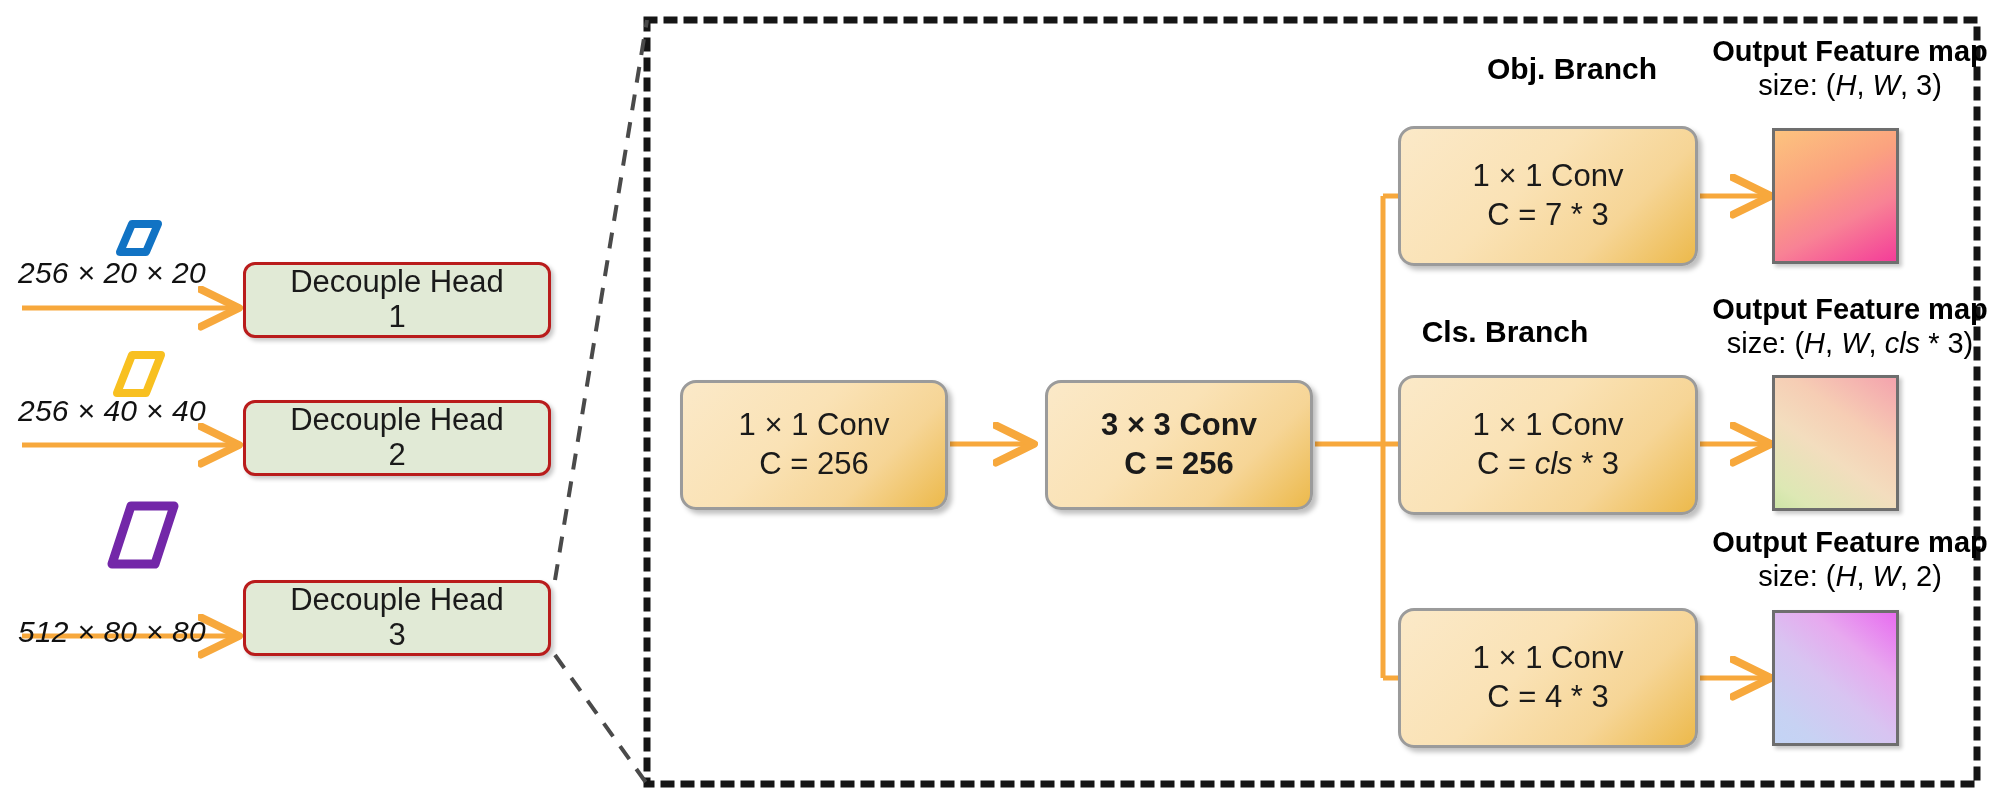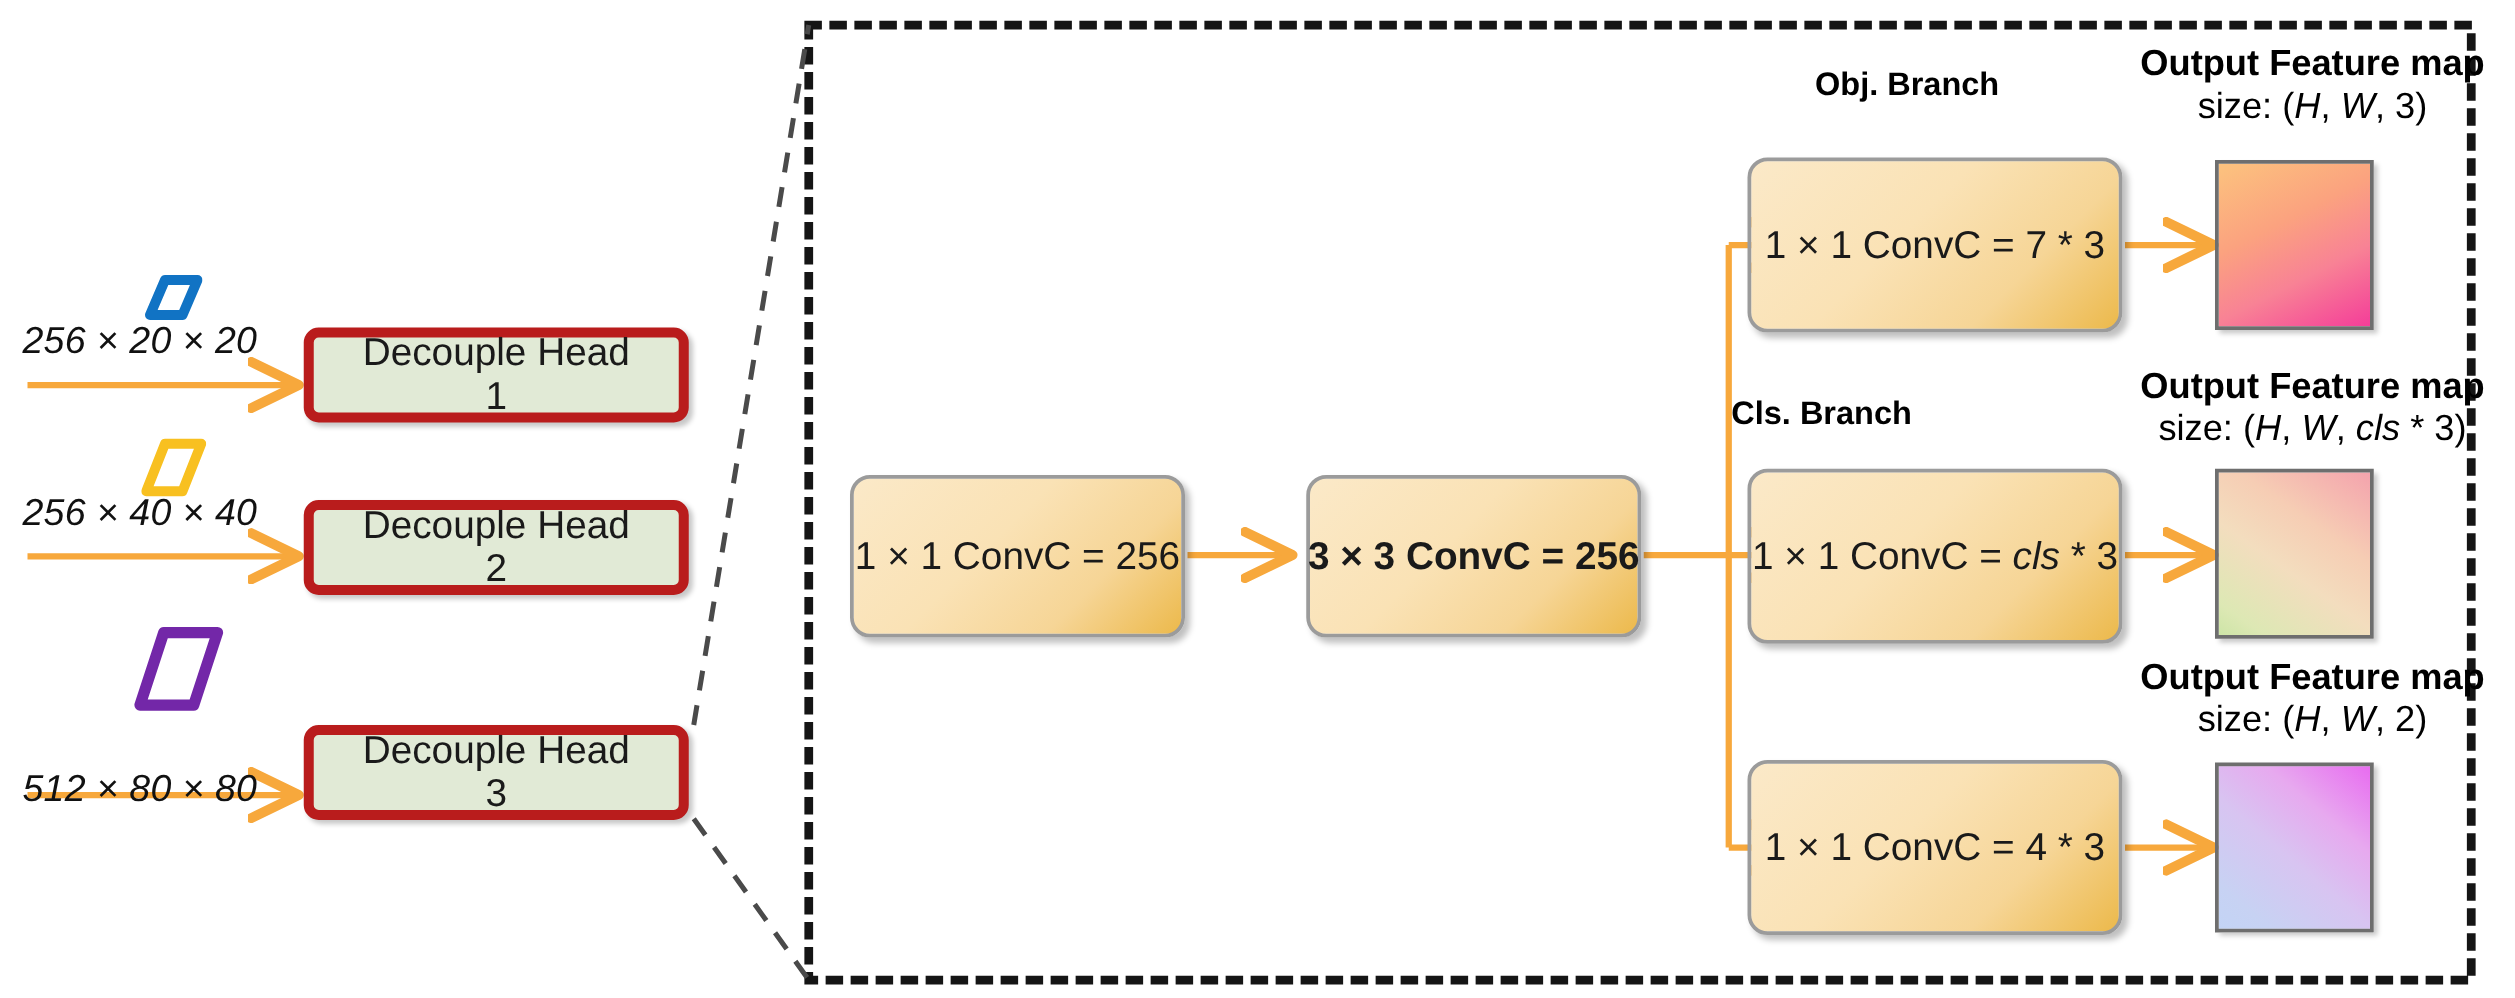--- a/index.html
+++ b/index.html
@@ -22,49 +22,49 @@
 
   
   .para{position:absolute;}
   .para svg{display:block;}
 
   
   .head-box{
     position:absolute;
     box-sizing:border-box;
     background:#e1ead6;
-    border:8px solid #b91c1c;
+    border:3px solid #b91c1c;
     border-radius:12px;
     box-shadow:3px 3px 4px rgba(0,0,0,.22);
     display:flex;flex-direction:column;
     align-items:center;justify-content:center;
     font-size:31px;line-height:1.12;color:#1a1a1a;
   }
   .head-box .l2{display:block;}
 
   
   .conv-box{
     position:absolute;
     box-sizing:border-box;
     border:3px solid #9b9b9b;
     border-radius:16px;
     background:linear-gradient(135deg,#fbe9c8 0%,#fae2b5 42%,#f6d596 72%,#ecb94b 100%);
     box-shadow:4px 4px 5px rgba(0,0,0,.25);
-    display:flex;flex-direction:row;
+    display:flex;flex-direction:column;
     align-items:center;justify-content:center;
     font-size:31px;line-height:1.25;color:#1a1a1a;
     white-space:nowrap;
   }
   .conv-box .ln{display:block;}
   .it{font-style:italic;}
 
   
   .branch-title{
-    position:absolute;font-size:26px;font-weight:bold;color:#000;
-    white-space:nowrap;text-align:left;
+    position:absolute;font-size:30px;font-weight:bold;color:#000;
+    white-space:nowrap;text-align:center;
   }
   .fm-caption{
     position:absolute;text-align:center;white-space:nowrap;
     font-size:29px;line-height:1.18;color:#000;
   }
   .fm-caption .b{font-weight:bold;display:block;}
   .fm-caption .s{display:block;font-weight:normal;}
 
   
   .fmap{

